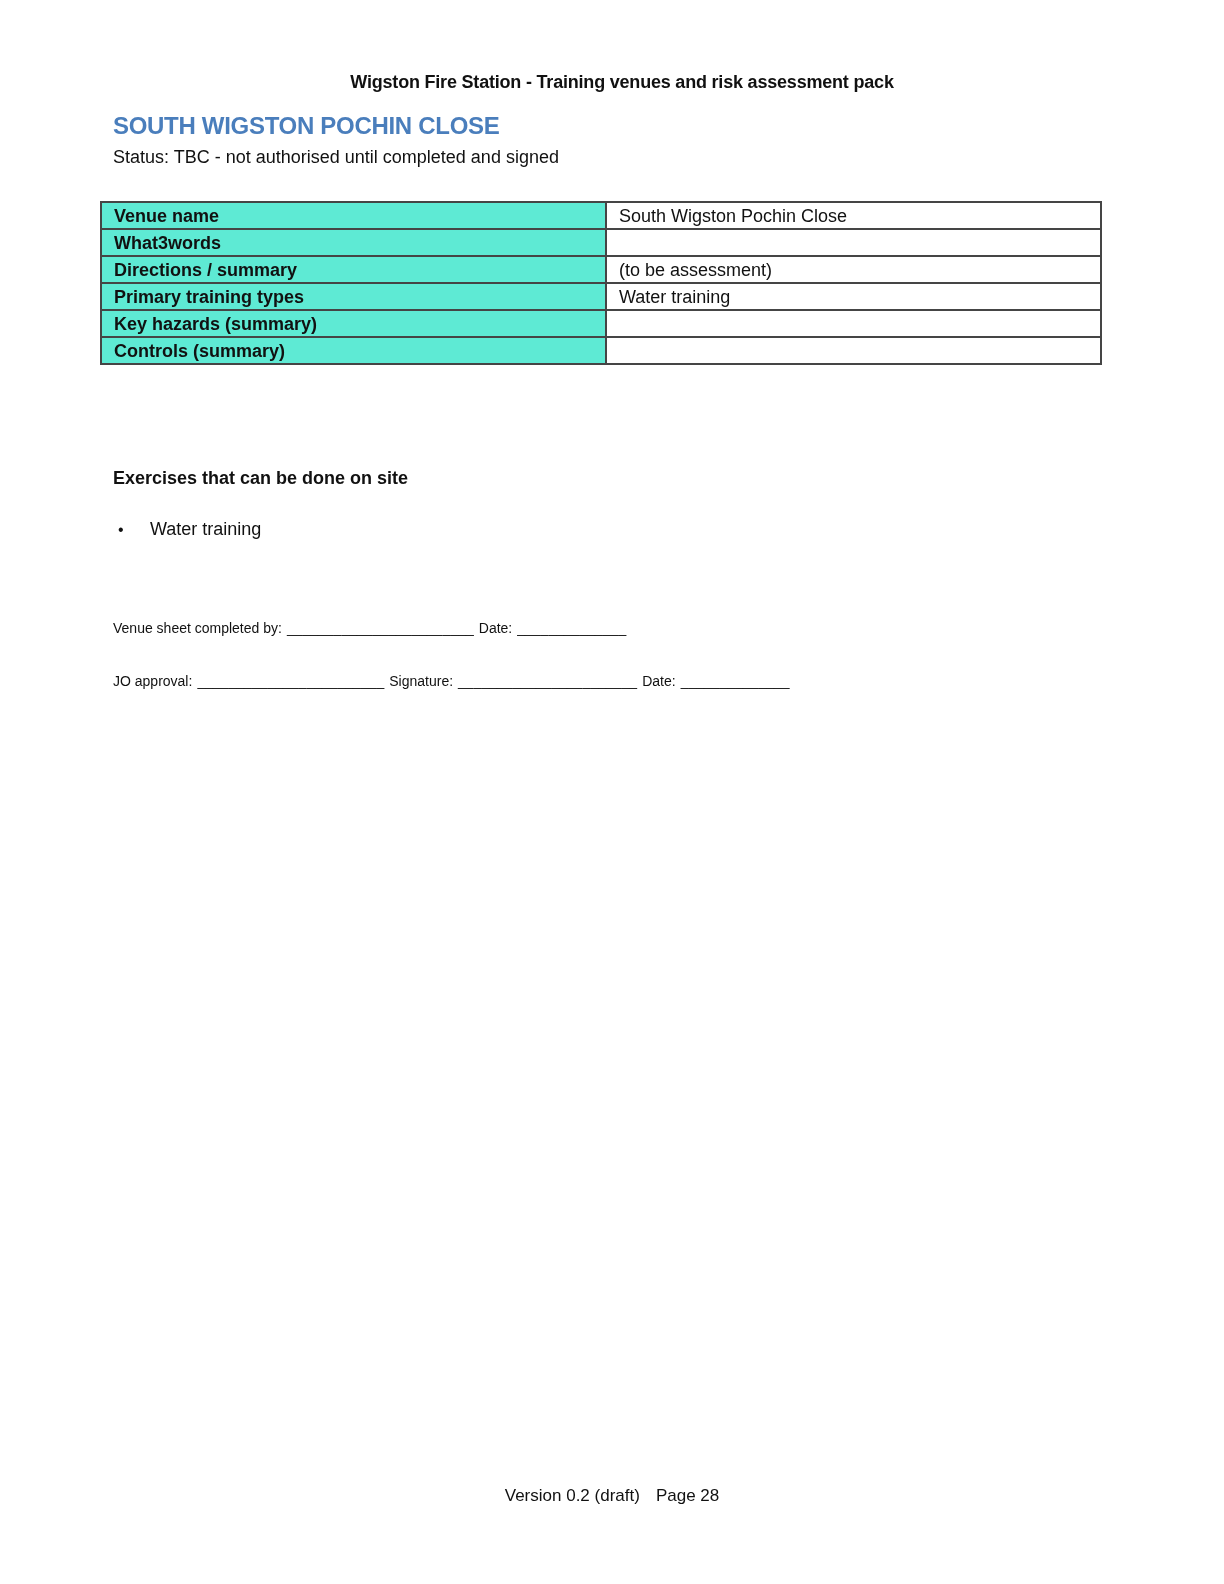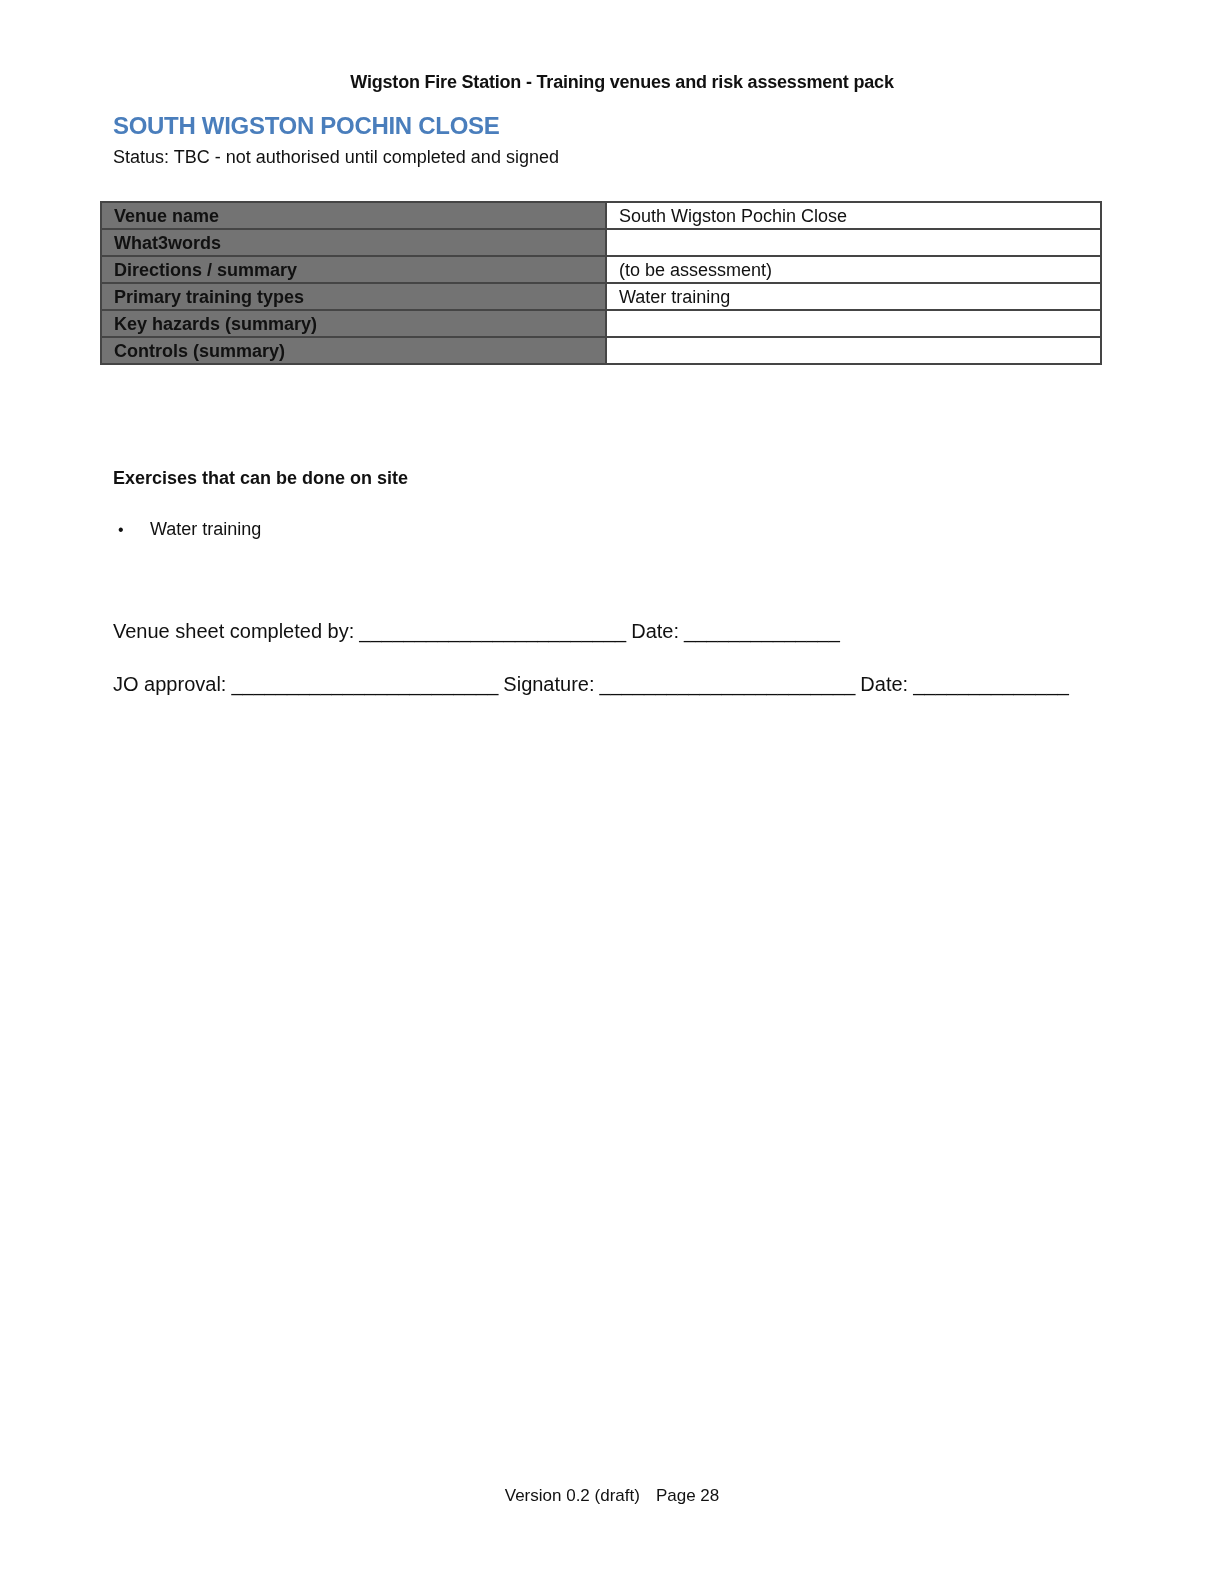--- a/index.html
+++ b/index.html
@@ -53,21 +53,21 @@
     border: 2px solid #454545;
     height: 27px;
     line-height: 24px;
     padding: 0 6px 0 12px;
     vertical-align: middle;
     overflow: hidden;
     white-space: nowrap;
   }
   td.label-cell {
     width: 505px;
-    background: #737373;
+    background: #5eead4;
     font-weight: 700;
   }
   td.value-cell {
     width: 495px;
     background: #ffffff;
   }
   .exercises-heading {
     position: absolute;
     top: 468px;
     left: 113px;
@@ -81,21 +81,21 @@
     font-size: 18px;
   }
   .bullet-glyph {
     display: inline-block;
     width: 32px;
     font-size: 16px;
   }
   .signoff-line {
     position: absolute;
     left: 113px;
-    font-size: 20px;
+    font-size: 14px;
     white-space: nowrap;
   }
   .signoff-line-1 { top: 620px; }
   .signoff-line-2 { top: 673px; }
   .signoff-line span { margin-right: 5px; }
   .blank { letter-spacing: 0; }
   .footer {
     position: absolute;
     top: 1486px;
     left: 0;

